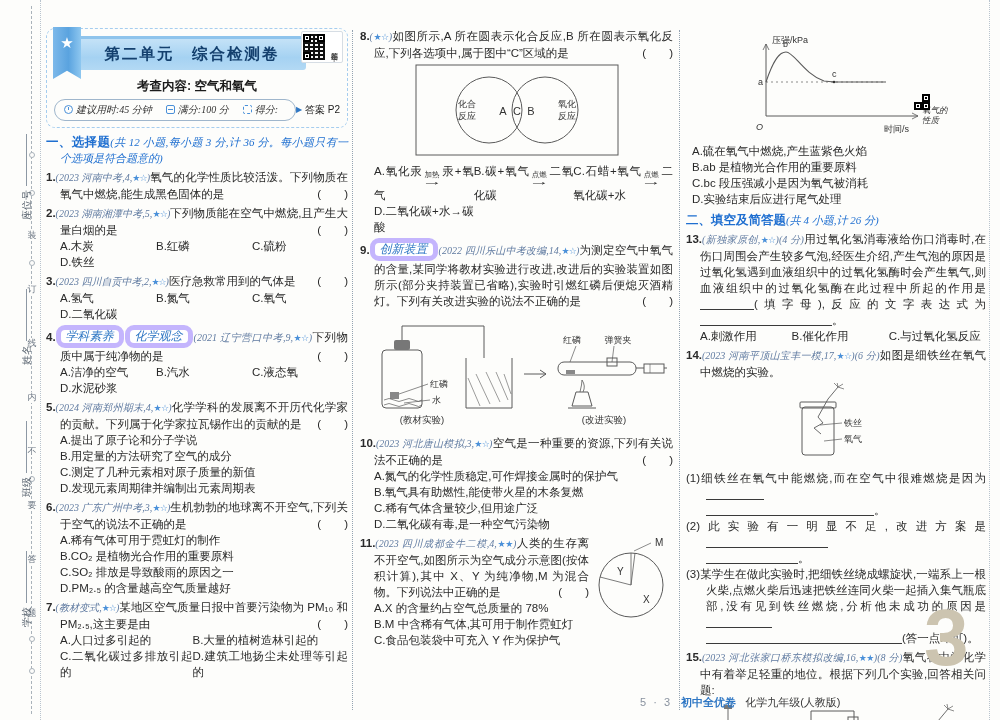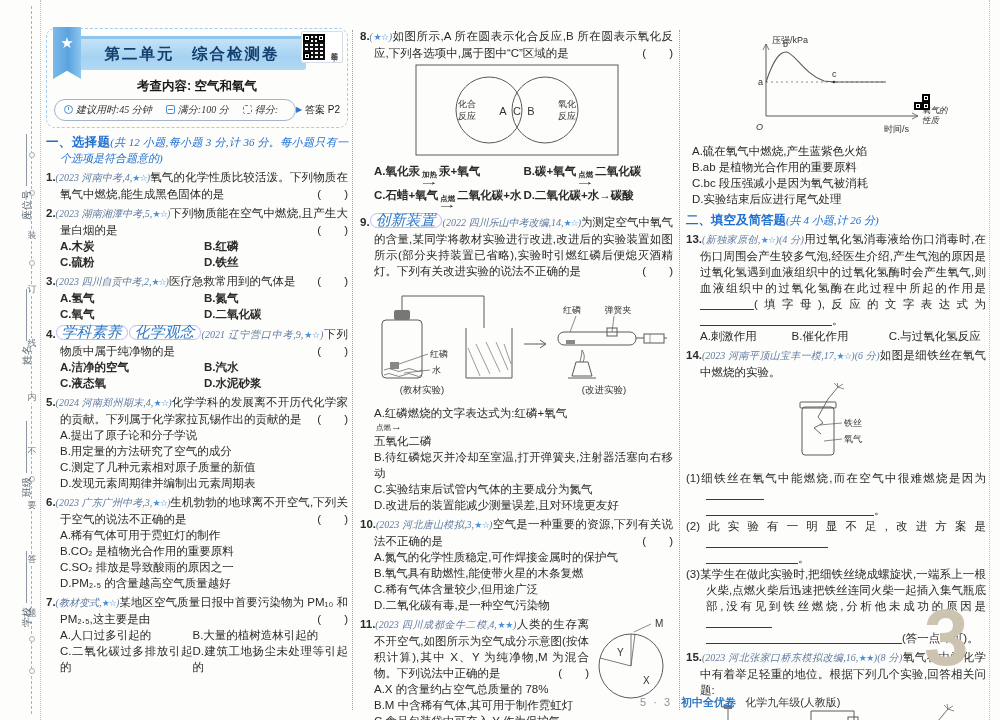--- a/index.html
+++ b/index.html
@@ -54,27 +54,27 @@
   #ansref .tri{color:#2f77c4;font-size:8px;vertical-align:1px;}
   
   .sec{color:#1f6fd0;font-weight:bold;font-size:12.5px;}
   .secnote{color:#1f6fd0;font-weight:normal;font-family:"Liberation Serif",serif;font-style:italic;font-size:11px;}
   .q{margin-top:3px;}
   .qt{margin:0;padding-left:14px;text-indent:-14px;}
   .qn{font-weight:bold;}
   .src{font-family:"Liberation Serif",serif;font-style:italic;color:#5f7aa0;font-size:10px;}
   .stars{color:#4a90d9;font-size:9px;letter-spacing:-1px;}
   .pts{font-family:"Liberation Serif",serif;font-style:italic;color:#5f7aa0;font-size:10px;}
-  .tag{display:inline-block;border:1px solid #c4b5fd;color:#2f77c4;border-radius:9px;padding:0 5px;
-      font-size:15px;line-height:13px;font-family:"Liberation Serif",serif;font-style:italic;
+  .tag{display:inline-block;border:5px solid #c4b5fd;color:#2f77c4;border-radius:9px;padding:0 5px;
+      font-size:12px;line-height:13px;font-family:"Liberation Serif",serif;font-style:italic;
       text-indent:0;vertical-align:1px;margin-right:1px;background:#fff;}
   .br{float:right;}
   .opts{margin-left:14px;}
   .o4{display:flex;} .o4 span{flex:1;}
-  .o2{display:grid;grid-template-columns:1fr 1fr;font-weight:bold;}
+  .o2{display:grid;grid-template-columns:1fr 1fr 1fr;}
   .o2w{display:grid;grid-template-columns:46% 54%;}
   .o1 span{display:block;}
   .o3{display:grid;grid-template-columns:32% 34% 34%;}
   .bl{display:inline-block;border-bottom:1px solid #3a3a3a;height:12px;vertical-align:-2px;}
   .cnd{display:inline-flex;flex-direction:column;align-items:center;line-height:1;vertical-align:-2px;margin:0 2px;}
   .cnd i{font-style:normal;font-size:7.5px;color:#333;}
   .cnd em{font-style:normal;font-size:11px;margin-top:-3px;transform:scaleX(1.9);}
   .item{margin:0;padding-left:20px;text-indent:-20px;}
   
   .figc{text-align:center;margin:3px 0;}
@@ -285,30 +285,20 @@
         <rect x="278" y="52" width="20" height="9" class="ln"></rect>
         <line x1="298" y1="56" x2="301" y2="56" class="ln"></line>
         <line x1="284" y1="52" x2="284" y2="61" class="ln" style="stroke-width:.6"></line>
 
         <path d="M206 94 h20 l-4 -14 h-12 z" class="ln"></path>
         <path d="M214 80 q2 -8 2 -12 q4 6 1 12" class="ln" style="stroke-width:.8"></path>
         <line x1="202" y1="96" x2="230" y2="96" class="ln"></line>
         <text x="238" y="111" text-anchor="middle" class="cap">(改进实验)</text>
       </svg>
     </div>
-    <div class="opts o1">
-      <span>
-          <span>A.红磷燃烧的文字表达式为:红磷+氧气</span>
-          <span class="cnd"><i>点燃</i><em>→</em></span>
-          <span>五氧化二磷</span>
-        </span>
-      <span>B.待红磷熄灭并冷却至室温,打开弹簧夹,注射器活塞向右移动</span>
-      <span>C.实验结束后试管内气体的主要成分为氮气</span>
-      <span>D.改进后的装置能减少测量误差,且对环境更友好</span>
-    </div>
   </div>
 
   <div class="q">
     <p class="qt"><b class="qn">10.</b><span class="src">(2023 河北唐山模拟,3,</span><span class="stars">★☆</span><span class="src">)</span><span>空气是一种重要的资源,下列有关说法不正确的是</span><span class="br">(　　)</span></p>
     <div class="opts o1">
         <span>A.氮气的化学性质稳定,可作焊接金属时的保护气</span>
         <span>B.氧气具有助燃性,能使带火星的木条复燃</span>
         <span>C.稀有气体含量较少,但用途广泛</span>
         <span>D.二氧化碳有毒,是一种空气污染物</span>
       </div>

